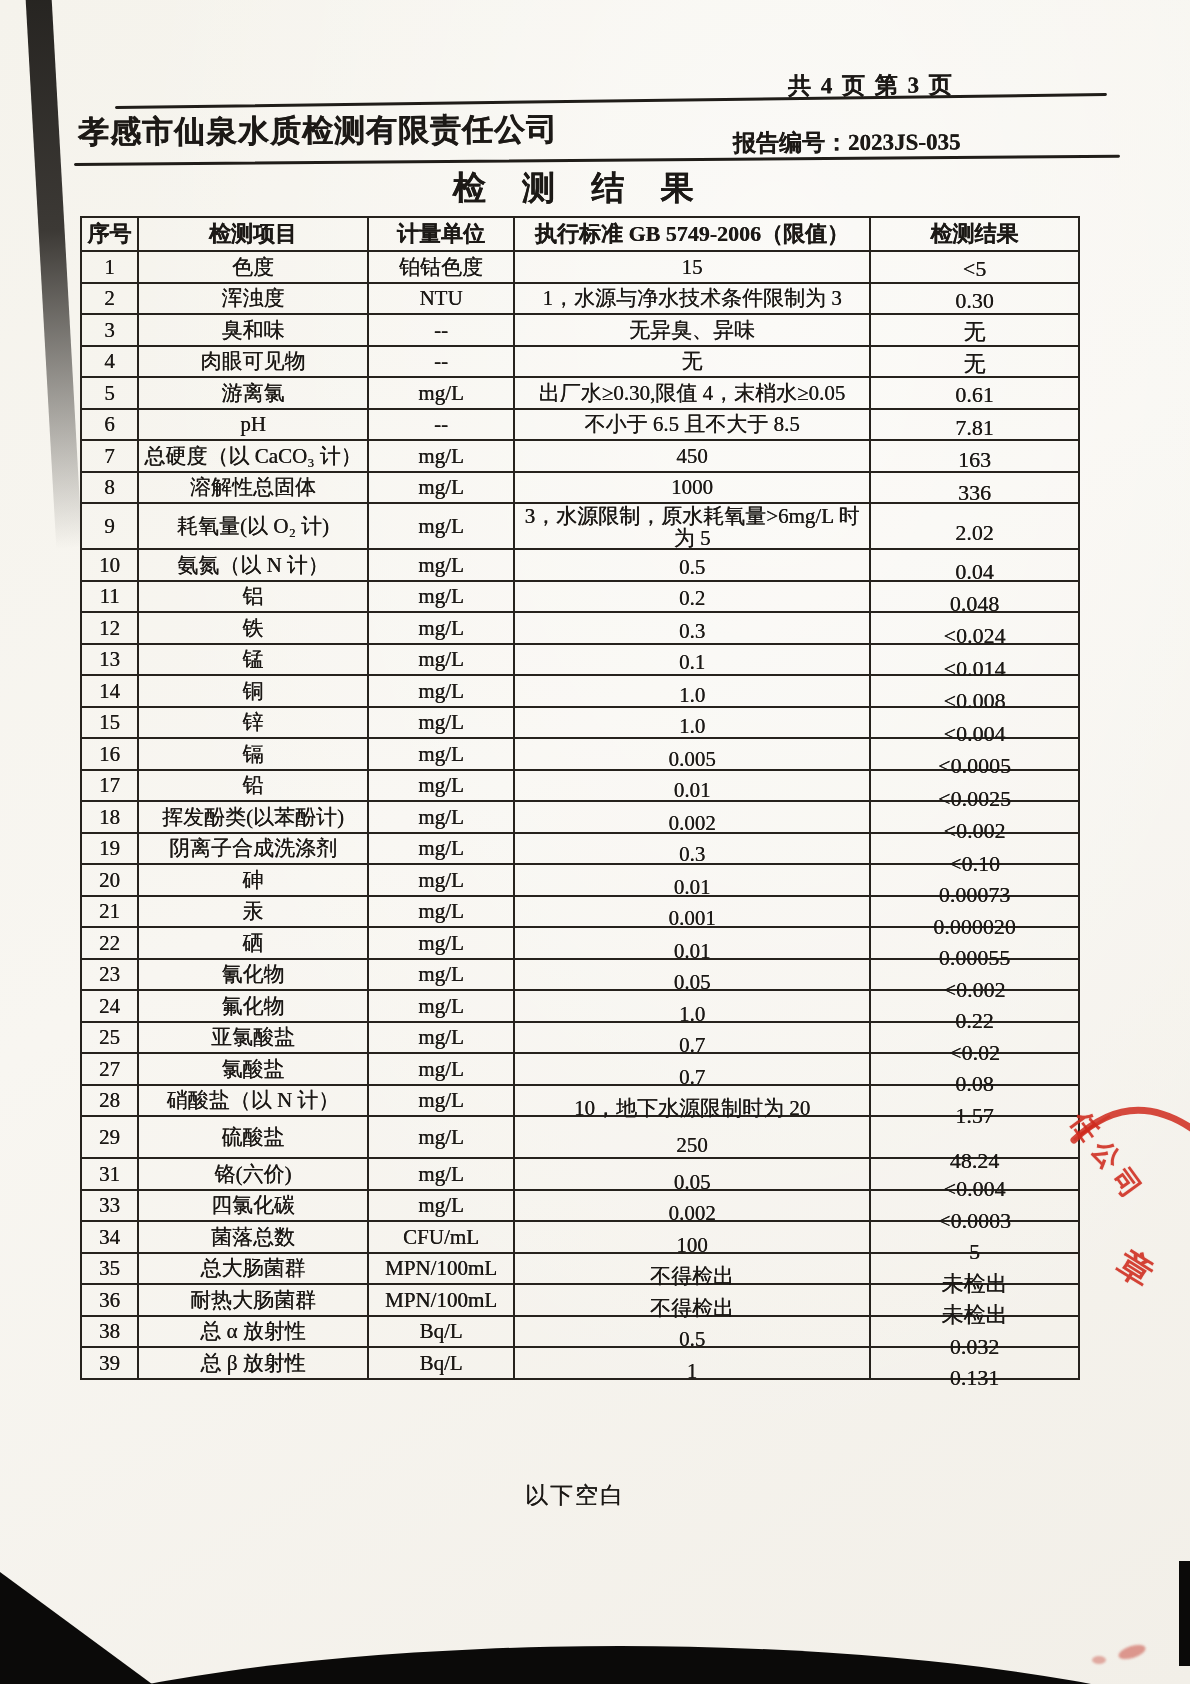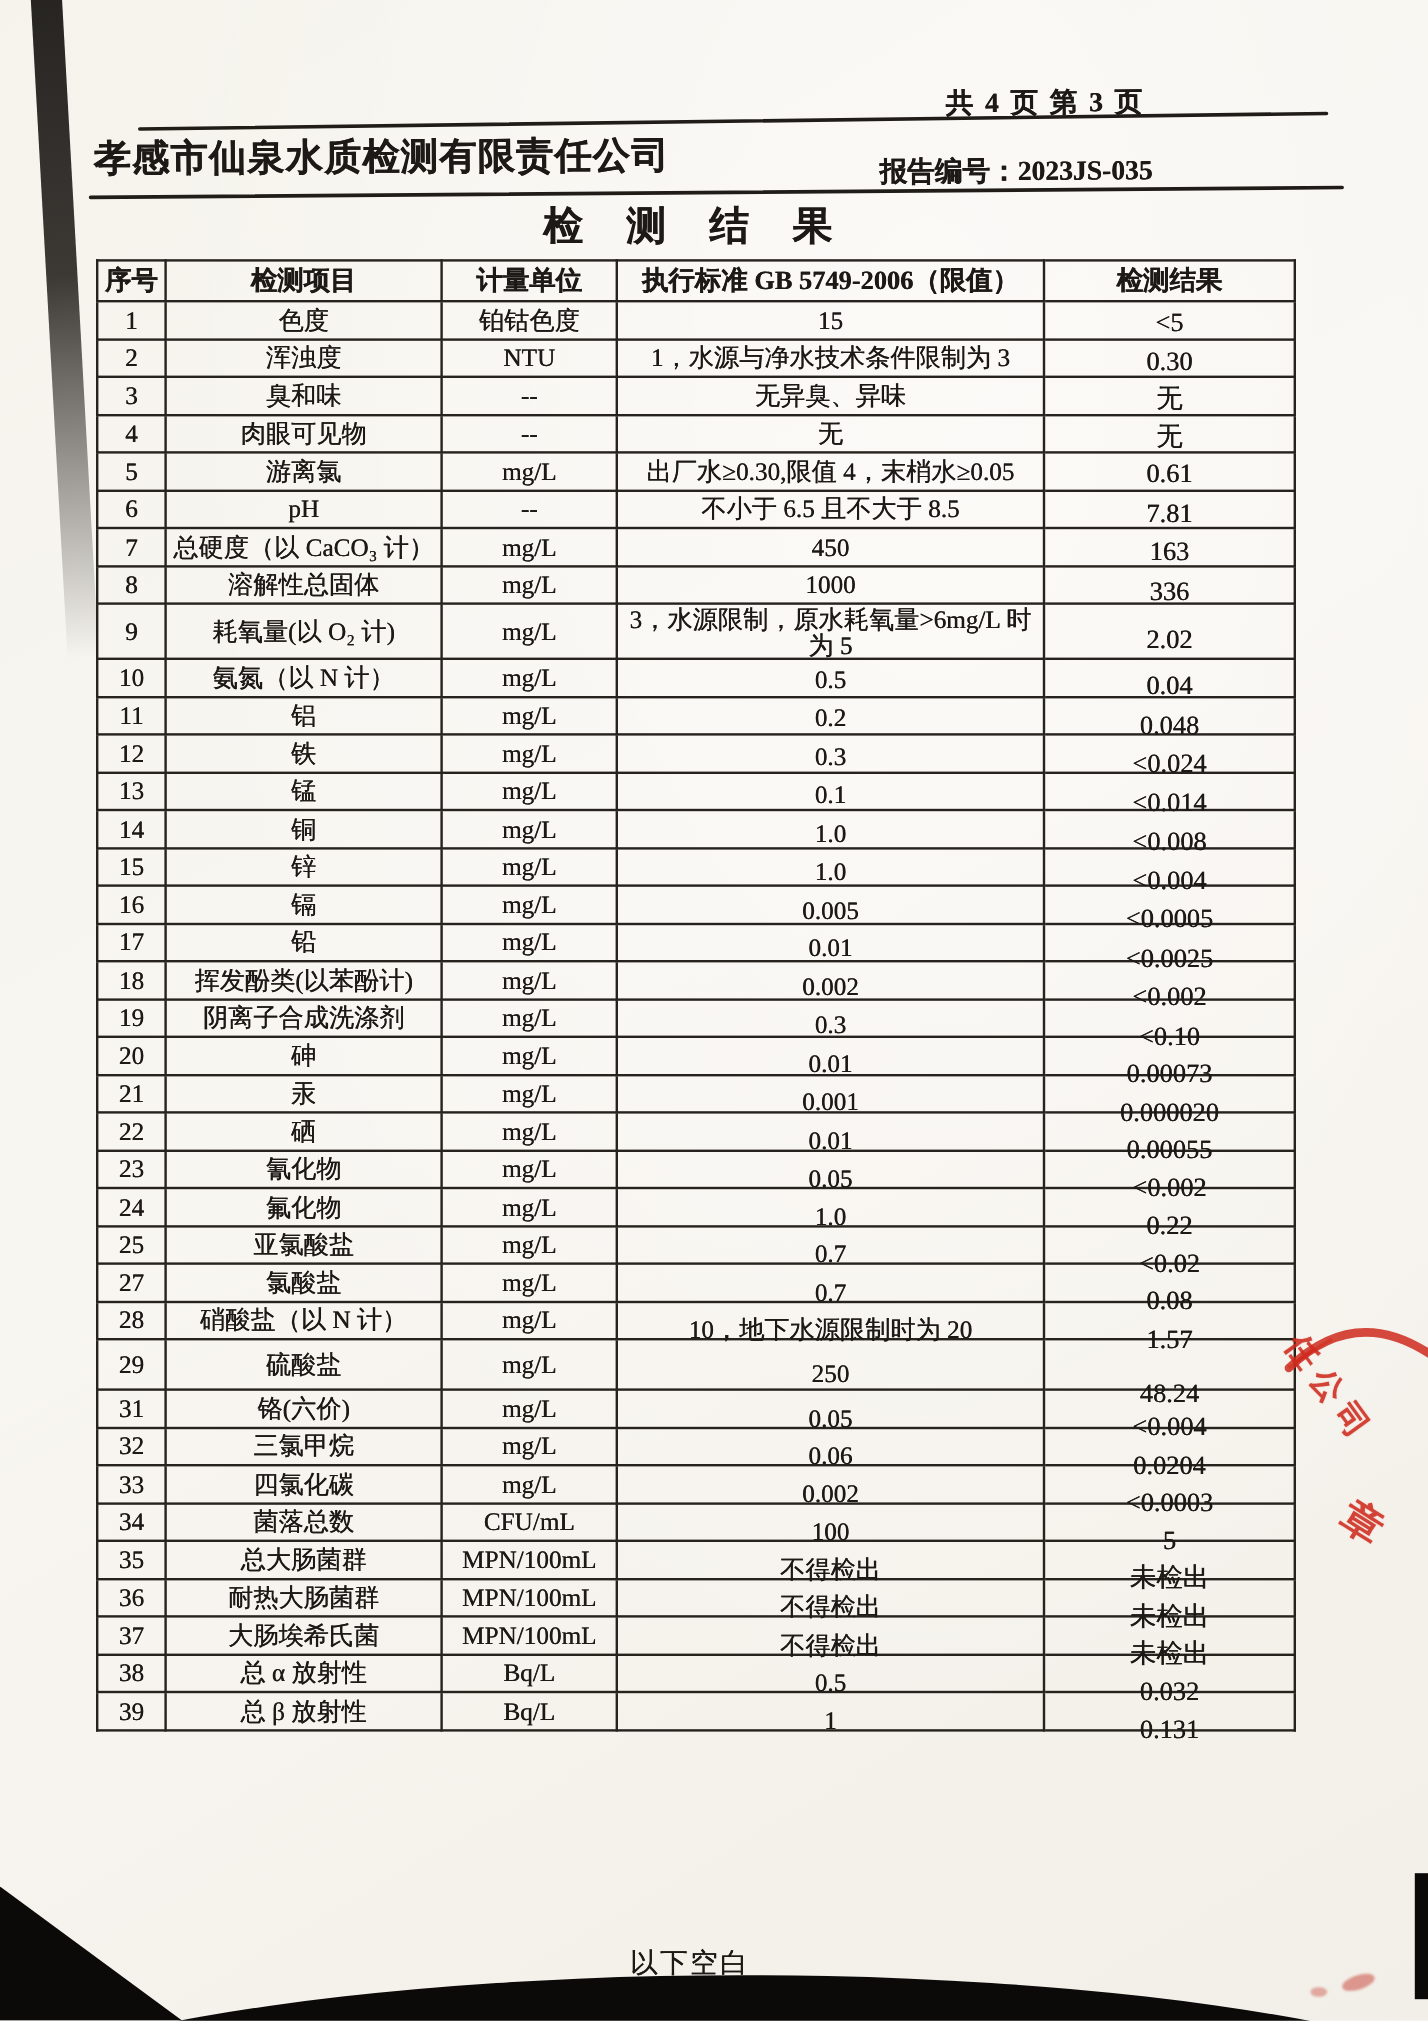--- a/index.html
+++ b/index.html
@@ -53,21 +53,21 @@
     border:2px solid #26221d;text-align:center;vertical-align:middle;
     padding:0;overflow:visible;line-height:1.05;
     font-size:21px;height:29.5px;
     text-shadow:.3px 0 0 currentColor;
   }
   thead th{font-size:22px;height:32px;font-weight:bold;}
   tbody td:first-child{font-size:21px;}
   tbody td:nth-child(5){font-size:22px;}
   td span{display:inline-block;}
   
-  .footer-note{position:absolute;left:0;top:1620px;width:1150px;text-align:center;
+  .footer-note{position:absolute;left:0;top:1480px;width:1150px;text-align:center;
     font-size:23px;letter-spacing:2px;text-shadow:.3px 0 0 currentColor;}
   
   .stamp{position:absolute;right:0;top:1078px;width:168px;height:215px;overflow:hidden;}
   .stamp svg{position:absolute;left:0;top:0;}
   .stamp-frag{position:absolute;color:#cf2a1d;font-weight:bold;opacity:.88;
     text-shadow:0 0 1px rgba(207,42,29,.6);}
   .frag1{left:34px;top:62px;font-size:27px;letter-spacing:8px;transform:rotate(54deg);}
   .frag2{left:96px;top:168px;font-size:34px;transform:rotate(32deg);}
 </style>
 </head>
@@ -297,27 +297,20 @@
         <td><span style="transform: translateY(15px); margin-top: 17px;">48.24</span></td>
       </tr>
       <tr>
         <td><span>31</span></td>
         <td><span>铬(六价)</span></td>
         <td><span>mg/L</span></td>
         <td><span style="transform: translateY(8px);">0.05</span></td>
         <td><span style="transform: translateY(15px);">&lt;0.004</span></td>
       </tr>
       <tr>
-        <td><span>32</span></td>
-        <td><span>三氯甲烷</span></td>
-        <td><span>mg/L</span></td>
-        <td><span style="transform: translateY(8px);">0.06</span></td>
-        <td><span style="transform: translateY(15px);">0.0204</span></td>
-      </tr>
-      <tr>
         <td><span>33</span></td>
         <td><span>四氯化碳</span></td>
         <td><span>mg/L</span></td>
         <td><span style="transform: translateY(8px);">0.002</span></td>
         <td><span style="transform: translateY(15px);">&lt;0.0003</span></td>
       </tr>
       <tr>
         <td><span>34</span></td>
         <td><span>菌落总数</span></td>
         <td><span>CFU/mL</span></td>
@@ -327,27 +320,20 @@
       <tr>
         <td><span>35</span></td>
         <td><span>总大肠菌群</span></td>
         <td><span>MPN/100mL</span></td>
         <td><span style="transform: translateY(8px);">不得检出</span></td>
         <td><span style="transform: translateY(15px);">未检出</span></td>
       </tr>
       <tr>
         <td><span>36</span></td>
         <td><span>耐热大肠菌群</span></td>
-        <td><span>MPN/100mL</span></td>
-        <td><span style="transform: translateY(8px);">不得检出</span></td>
-        <td><span style="transform: translateY(15px);">未检出</span></td>
-      </tr>
-      <tr>
-        <td><span>37</span></td>
-        <td><span>大肠埃希氏菌</span></td>
         <td><span>MPN/100mL</span></td>
         <td><span style="transform: translateY(8px);">不得检出</span></td>
         <td><span style="transform: translateY(15px);">未检出</span></td>
       </tr>
       <tr>
         <td><span>38</span></td>
         <td><span>总 α 放射性</span></td>
         <td><span>Bq/L</span></td>
         <td><span style="transform: translateY(8px);">0.5</span></td>
         <td><span style="transform: translateY(15px);">0.032</span></td>

